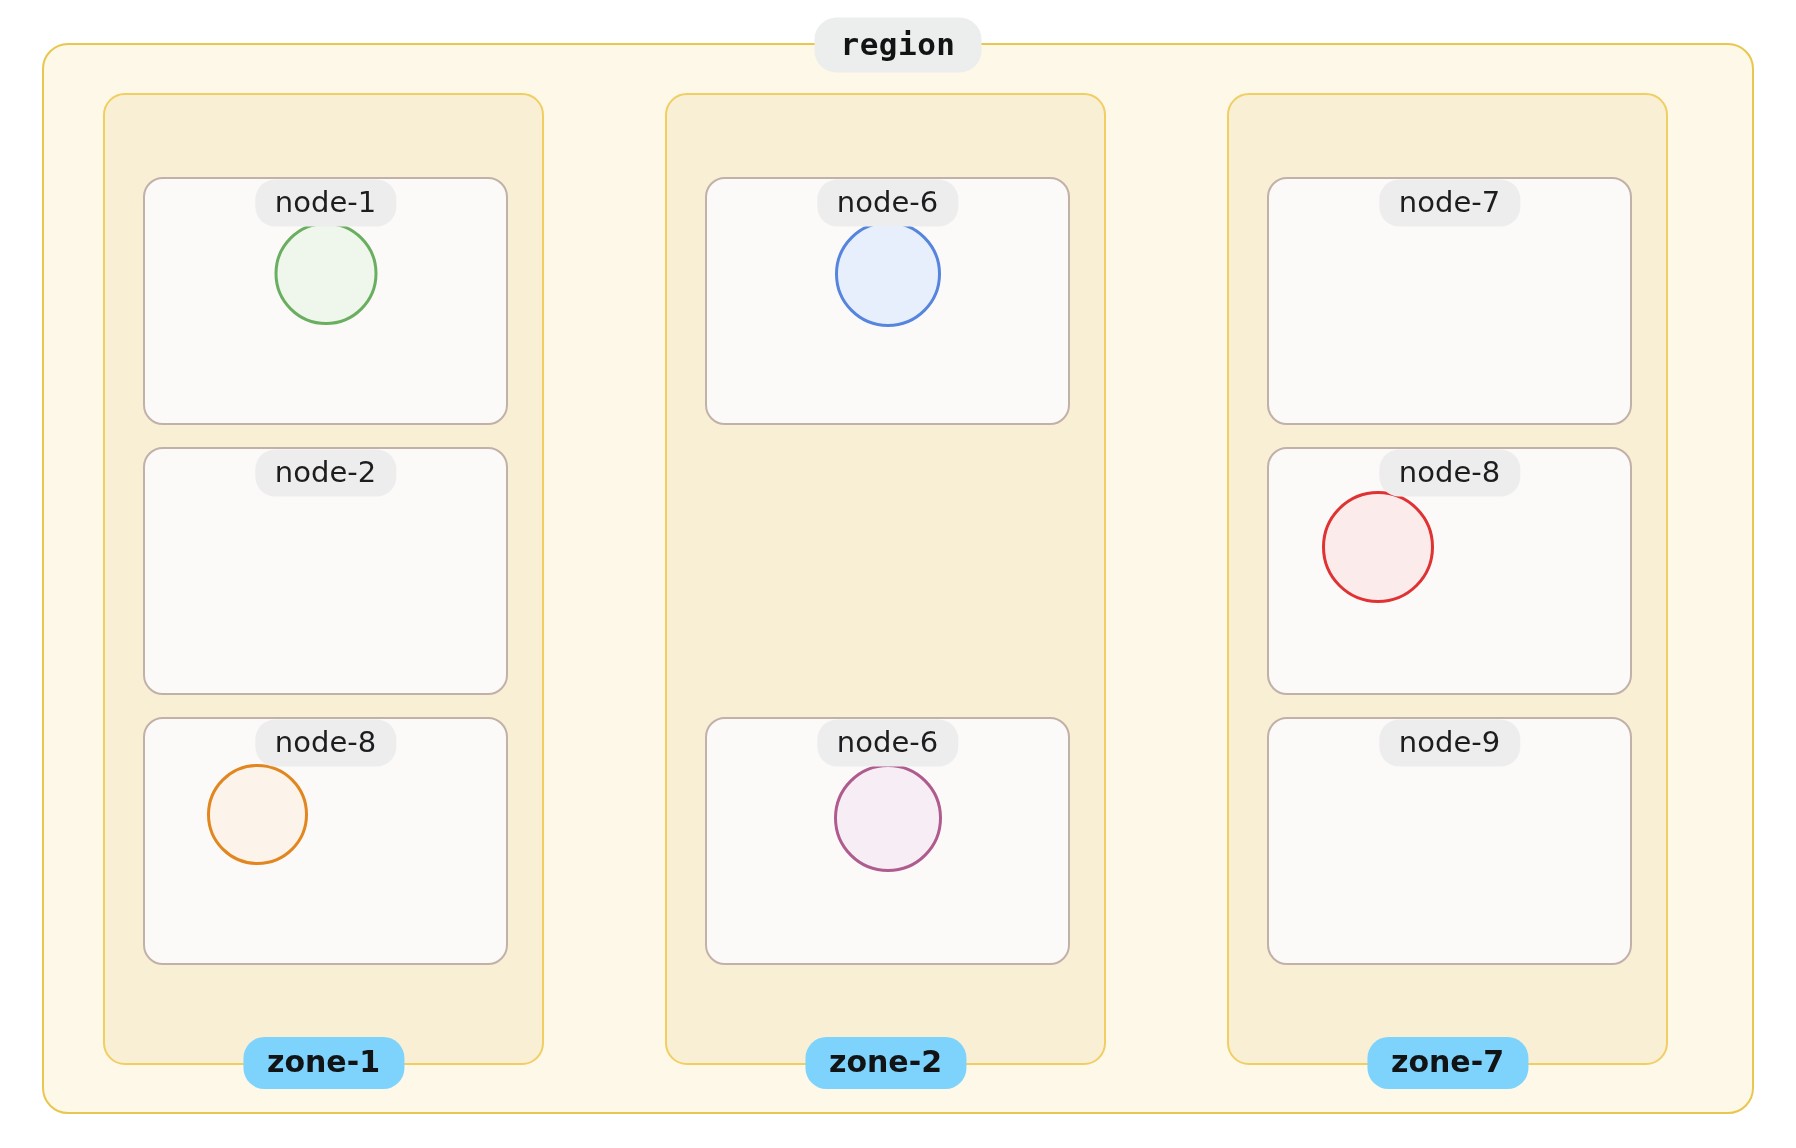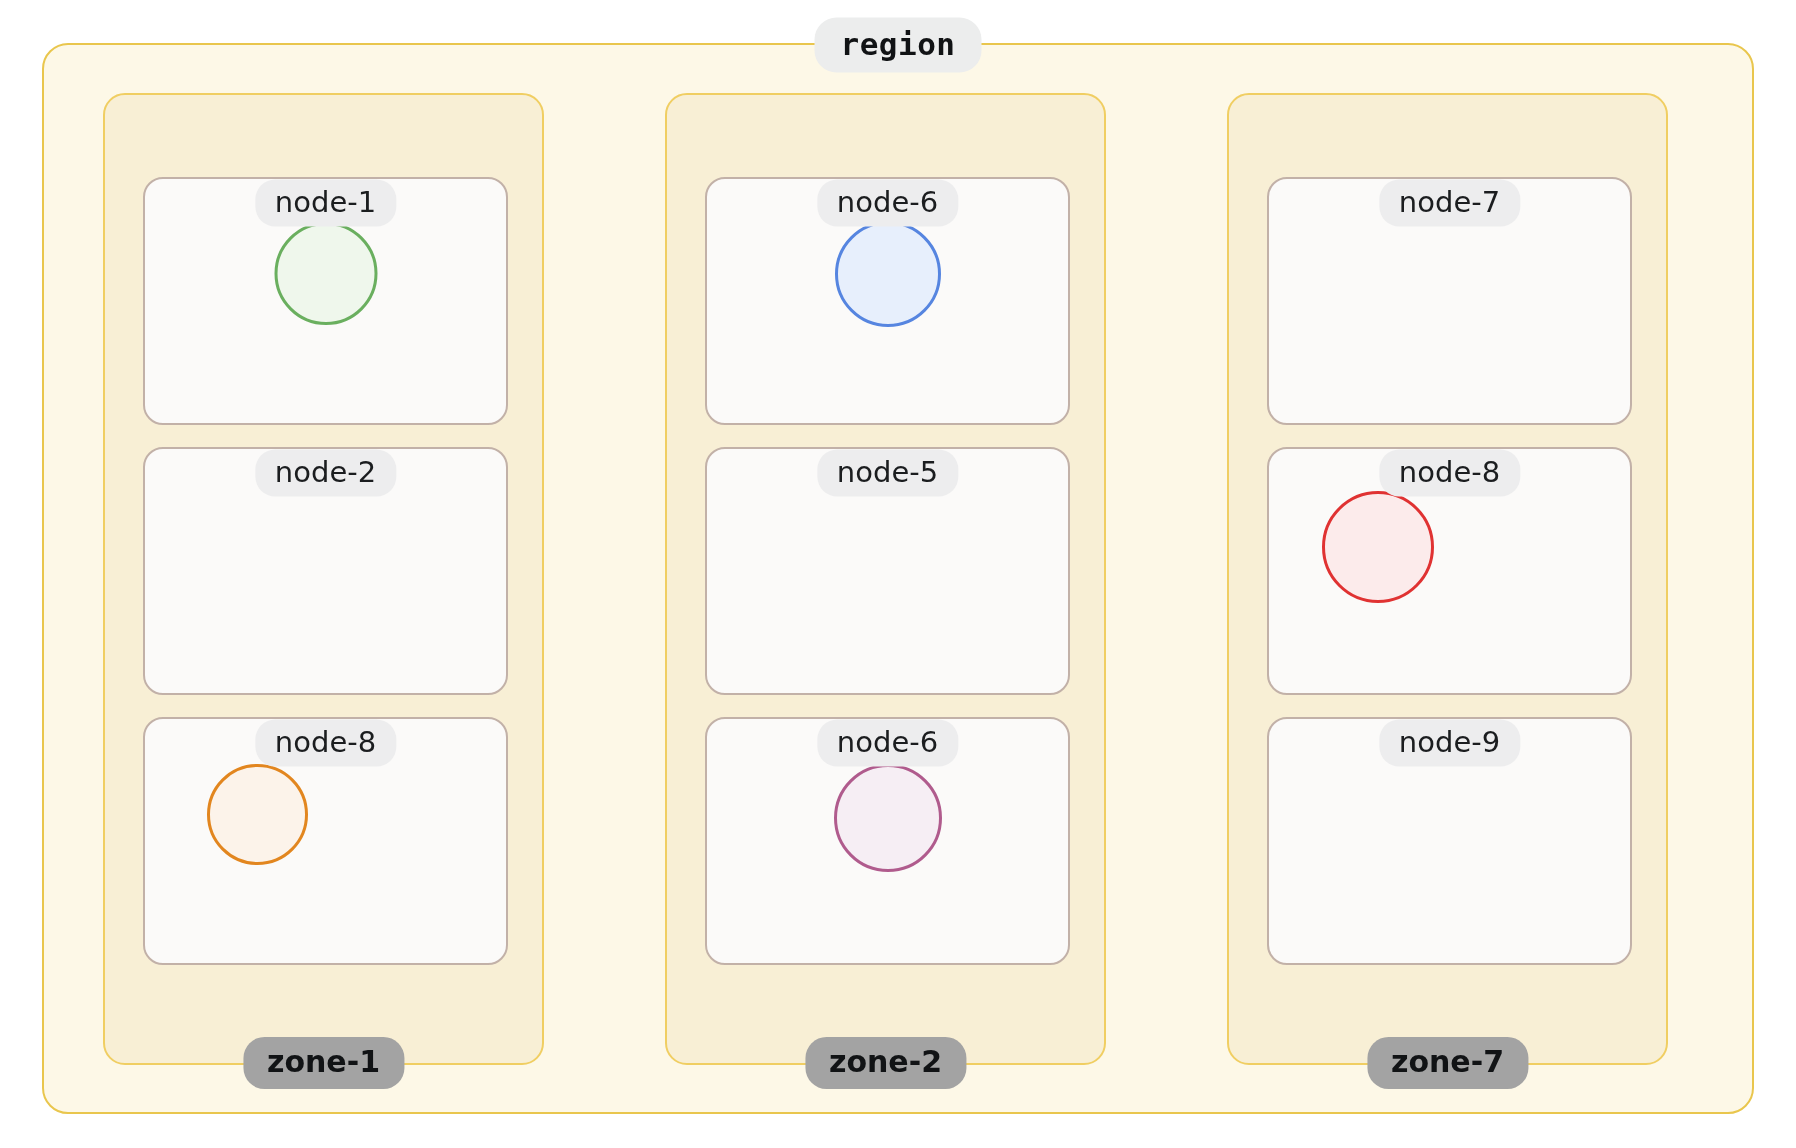--- a/index.html
+++ b/index.html
@@ -73,21 +73,21 @@
   }
   .zone.z1 { left: 59px; }
   .zone.z2 { left: 621px; }
   .zone.z3 { left: 1183px; }
 
   .zone-label {
     position: absolute;
     left: 50%;
     bottom: 0;
     transform: translate(-50%, 50%);
-    background: #a3a3a3;
+    background: #7dd3fc;
     color: #111315;
     font-family: "DejaVu Sans", sans-serif;
     font-weight: bold;
     font-size: 30px;
     line-height: 1;
     padding: 10px 24px 12px 24px;
     border-radius: 21px;
     white-space: nowrap;
     z-index: 5;
   }
@@ -161,23 +161,20 @@
             <div class="node-label">node-8</div>
             <div class="marker pos-left" style="width: 101px; height: 101px; top: 45px; border-color: rgb(226, 134, 31); background: rgb(252, 243, 234);"></div>
           </div>
         </div>
         <div class="zone z2">
           <div class="zone-label">zone-2</div>
           <div class="node r1">
             <div class="node-label">node-6</div>
             <div class="marker pos-center" style="width: 106px; height: 106px; top: 42px; border-color: rgb(86, 133, 224); background: rgb(231, 239, 252);"></div>
           </div>
-          <div class="node r2">
-            <div class="node-label">node-5</div>
-          </div>
           <div class="node r3">
             <div class="node-label">node-6</div>
             <div class="marker pos-center" style="width: 108px; height: 108px; top: 45px; border-color: rgb(176, 91, 141); background: rgb(246, 238, 244);"></div>
           </div>
         </div>
         <div class="zone z3">
           <div class="zone-label">zone-7</div>
           <div class="node r1">
             <div class="node-label">node-7</div>
           </div>

